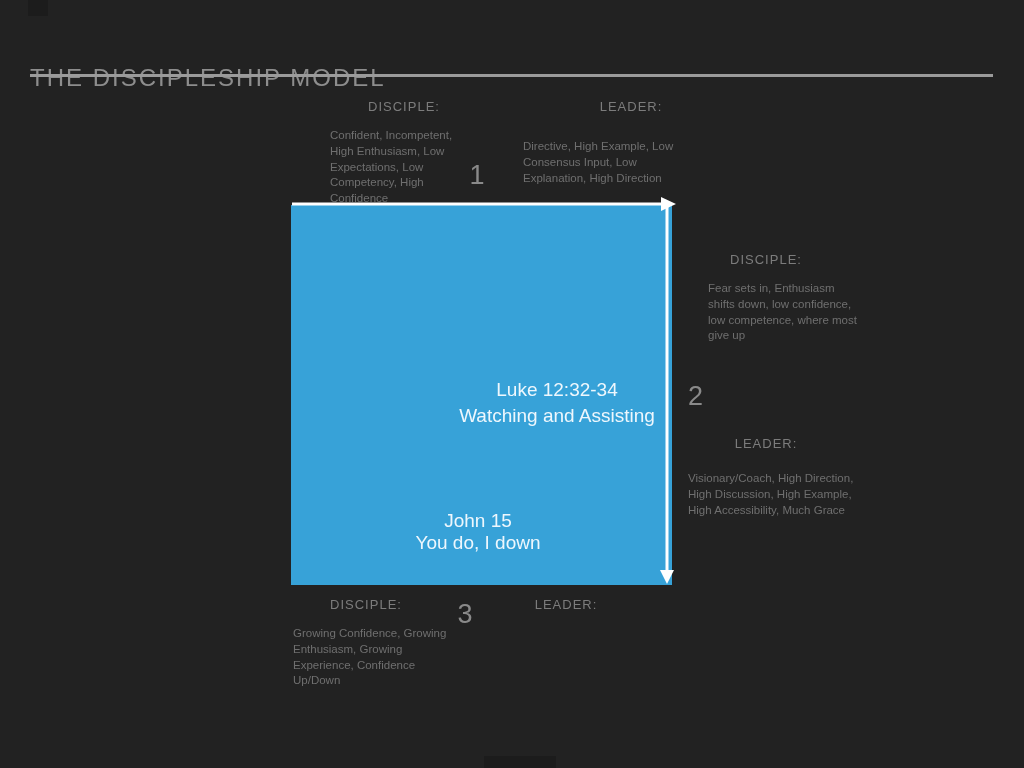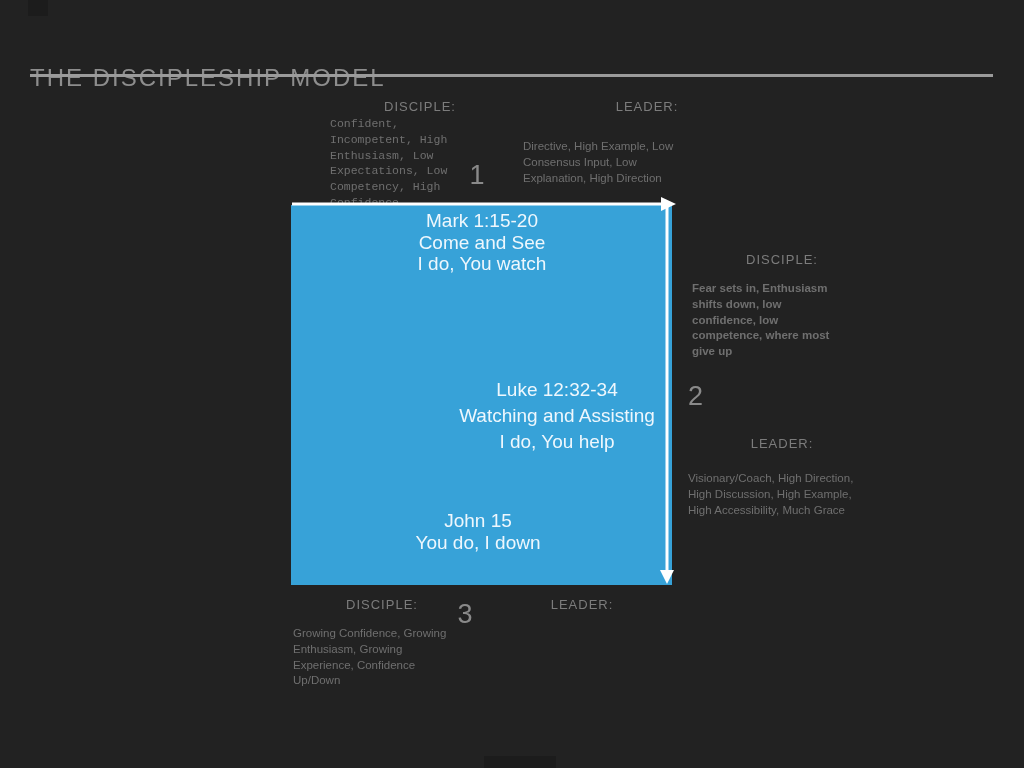--- a/index.html
+++ b/index.html
@@ -15,21 +15,21 @@
     left:30px;top:42px;width:700px;
     font-size:24px;letter-spacing:2px;
     color:#8d8d8d;font-weight:400;margin-top:22px;
   }
   .title-rule{
     left:30px;top:74px;width:963px;height:3px;
     background:#9b9b9b;
   }
   .heading{
     font-size:13px;letter-spacing:1px;
-    color:#7c7c7c;text-align:center;margin-left:16px;
+    color:#7c7c7c;text-align:center;
   }
   .body-text{
     font-size:11.5px;line-height:15.8px;
     color:#6f6f6f;
   }
   .stage-number{
     font-size:27px;color:#8a8a8a;text-align:center;width:30px;
   }
   .model-box{
     left:291px;top:205px;width:381px;height:380px;
@@ -50,53 +50,47 @@
 
 <div class="slide">
 
   <div class="abs artifact" style="left:28px;top:0;width:20px;height:16px;"></div>
   <div class="abs artifact" style="left:484px;top:756px;width:72px;height:12px;"></div>
 
   <div class="abs slide-title">THE DISCIPLESHIP MODEL</div>
   <div class="abs title-rule"></div>
 
   <div class="abs heading" style="left:330px;top:99px;width:148px;">DISCIPLE:</div>
-  <div class="abs body-text" style="left:330px;top:116px;width:145px;font-family:Liberation Mono, monospace;">Confident, Incompetent, High Enthusiasm, Low Expectations, Low Competency, High Confidence</div>
+  <div class="abs body-text" style="left:330px;top:128px;width:145px;">Confident, Incompetent, High Enthusiasm, Low Expectations, Low Competency, High Confidence</div>
   <div class="abs stage-number" style="left:462px;top:160px;">1</div>
   <div class="abs heading" style="left:556px;top:99px;width:150px;">LEADER:</div>
   <div class="abs body-text" style="left:523px;top:139px;width:162px;">Directive, High Example, Low Consensus Input, Low Explanation, High Direction</div>
 
   <div class="abs model-box"></div>
 
-  <div class="abs box-block" style="left:332px;top:210px;width:300px;">
-    <div>Mark 1:15-20</div>
-    <div>Come and See</div>
-    <div>I do, You watch</div>
-  </div>
 
   <div class="abs box-block" style="left:407px;top:357px;width:300px;line-height:26px;margin-top:20px;">
     <div>Luke 12:32-34</div>
     <div>Watching and Assisting</div>
-    <div>I do, You help</div>
   </div>
 
   <div class="abs box-block" style="left:298px;top:510px;width:360px;">
     <div>John 15</div>
     <div>You do, I down</div>
   </div>
 
   <svg class="abs arrow-overlay" viewBox="0 0 1024 768">
     <line x1="292" y1="204" x2="662" y2="204" stroke="#ffffff" stroke-width="3"></line>
     <polygon points="661,197 676,204 661,211" fill="#ffffff"></polygon>
     <line x1="667" y1="205" x2="667" y2="571" stroke="#ffffff" stroke-width="3"></line>
     <polygon points="660,570 674,570 667,584" fill="#ffffff"></polygon>
   </svg>
 
   <div class="abs heading" style="left:691px;top:252px;width:150px;">DISCIPLE:</div>
-  <div class="abs body-text" style="left:692px;top:281px;width:152px;font-weight:bold;">Fear sets in, Enthusiasm shifts down, low confidence, low competence, where most give up</div>
+  <div class="abs body-text" style="left:708px;top:281px;width:152px;">Fear sets in, Enthusiasm shifts down, low confidence, low competence, where most give up</div>
   <div class="abs stage-number" style="left:688px;top:381px;text-align:left;">2</div>
   <div class="abs heading" style="left:691px;top:436px;width:150px;">LEADER:</div>
   <div class="abs body-text" style="left:688px;top:471px;width:168px;">Visionary/Coach, High Direction, High Discussion, High Example, High Accessibility, Much Grace</div>
 
   <div class="abs heading" style="left:291px;top:597px;width:150px;">DISCIPLE:</div>
   <div class="abs stage-number" style="left:450px;top:599px;">3</div>
   <div class="abs heading" style="left:491px;top:597px;width:150px;">LEADER:</div>
   <div class="abs body-text" style="left:293px;top:626px;width:160px;">Growing Confidence, Growing Enthusiasm, Growing Experience, Confidence Up/Down</div>
 
 </div>

